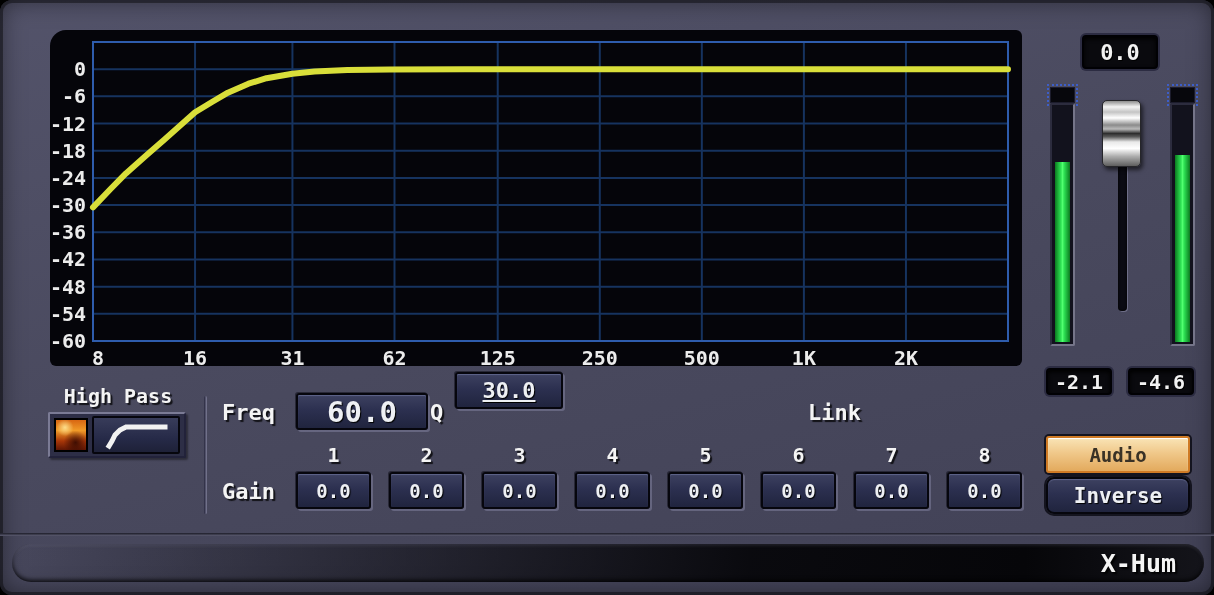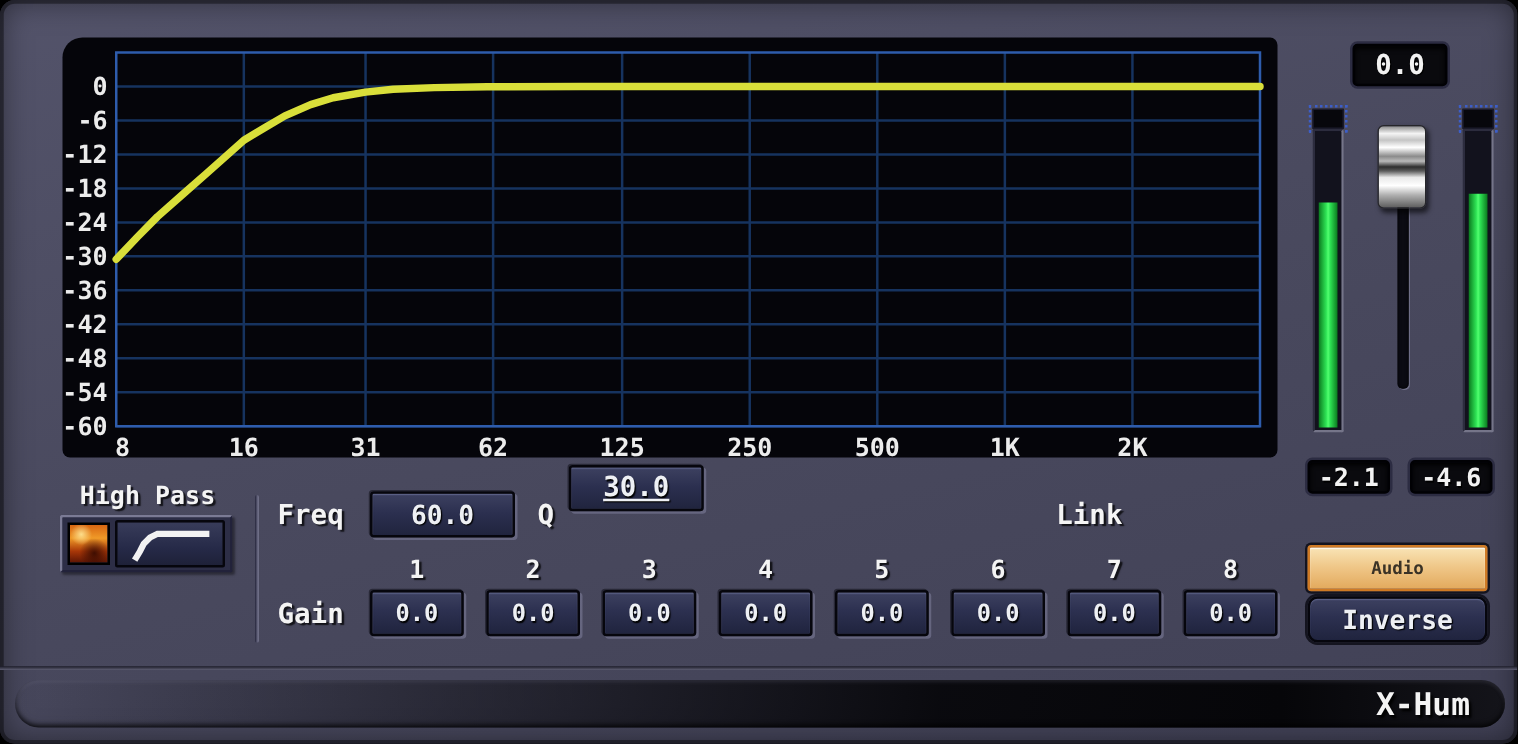--- a/index.html
+++ b/index.html
@@ -183,26 +183,26 @@
       <svg width="74" height="32" viewBox="0 0 74 32">
         <path d="M10 27 L13 22 L16 16 L21 11 L27 8 L66 8" fill="none" stroke="#f2f2f2" stroke-width="5" stroke-linecap="square"></path>
       </svg>
     </div>
   </div>
 
 
   <div id="divider"></div>
 
   <div class="lbl" style="left:222px;top:400px;font-size:22px;">Freq</div>
-  <div class="field" style="left:296px;top:393px;width:116px;height:37px;font-size:21px;">60.0</div>
+  <div class="field" style="left:296px;top:393px;width:132px;height:37px;font-size:29px;">60.0</div>
 
   <div class="lbl" style="left:430px;top:400px;font-size:22px;">Q</div>
   <div class="field" style="left:455px;top:372px;width:108px;height:37px;font-size:22px;text-decoration:underline;">30.0</div>
 
-  <div class="lbl" style="left:808px;top:400px;font-size:22px;margin-left:37px;">Link</div>
+  <div class="lbl" style="left:808px;top:400px;font-size:22px;">Link</div>
 
   <div class="lbl" style="left:222px;top:479px;font-size:22px;">Gain</div>
   <div id="gain-row">
       <div class="lbl" style="left: 296px; top: 443px; width: 75px; text-align: center; font-size: 20px;">1</div>
       <div class="field" style="left: 296px; top: 472px; width: 75px; height: 37px; font-size: 19px;">0.0</div>
       <div class="lbl" style="left: 389px; top: 443px; width: 75px; text-align: center; font-size: 20px;">2</div>
       <div class="field" style="left: 389px; top: 472px; width: 75px; height: 37px; font-size: 19px;">0.0</div>
       <div class="lbl" style="left: 482px; top: 443px; width: 75px; text-align: center; font-size: 20px;">3</div>
       <div class="field" style="left: 482px; top: 472px; width: 75px; height: 37px; font-size: 19px;">0.0</div>
       <div class="lbl" style="left: 575px; top: 443px; width: 75px; text-align: center; font-size: 20px;">4</div>
@@ -210,21 +210,21 @@
       <div class="lbl" style="left: 668px; top: 443px; width: 75px; text-align: center; font-size: 20px;">5</div>
       <div class="field" style="left: 668px; top: 472px; width: 75px; height: 37px; font-size: 19px;">0.0</div>
       <div class="lbl" style="left: 761px; top: 443px; width: 75px; text-align: center; font-size: 20px;">6</div>
       <div class="field" style="left: 761px; top: 472px; width: 75px; height: 37px; font-size: 19px;">0.0</div>
       <div class="lbl" style="left: 854px; top: 443px; width: 75px; text-align: center; font-size: 20px;">7</div>
       <div class="field" style="left: 854px; top: 472px; width: 75px; height: 37px; font-size: 19px;">0.0</div>
       <div class="lbl" style="left: 947px; top: 443px; width: 75px; text-align: center; font-size: 20px;">8</div>
       <div class="field" style="left: 947px; top: 472px; width: 75px; height: 37px; font-size: 19px;">0.0</div>
     </div>
 
-  <div id="audio-btn" style="font-size:14px;">Audio</div>
+  <div id="audio-btn" style="font-size:19px;">Audio</div>
   <div id="inverse-btn" style="font-size:21px;">Inverse</div>
 
   <div id="bottom-seam"></div>
   <div id="title-bar">
     <span class="title">X-Hum</span>
   </div>
 
 </div>
 
 </body></html>

